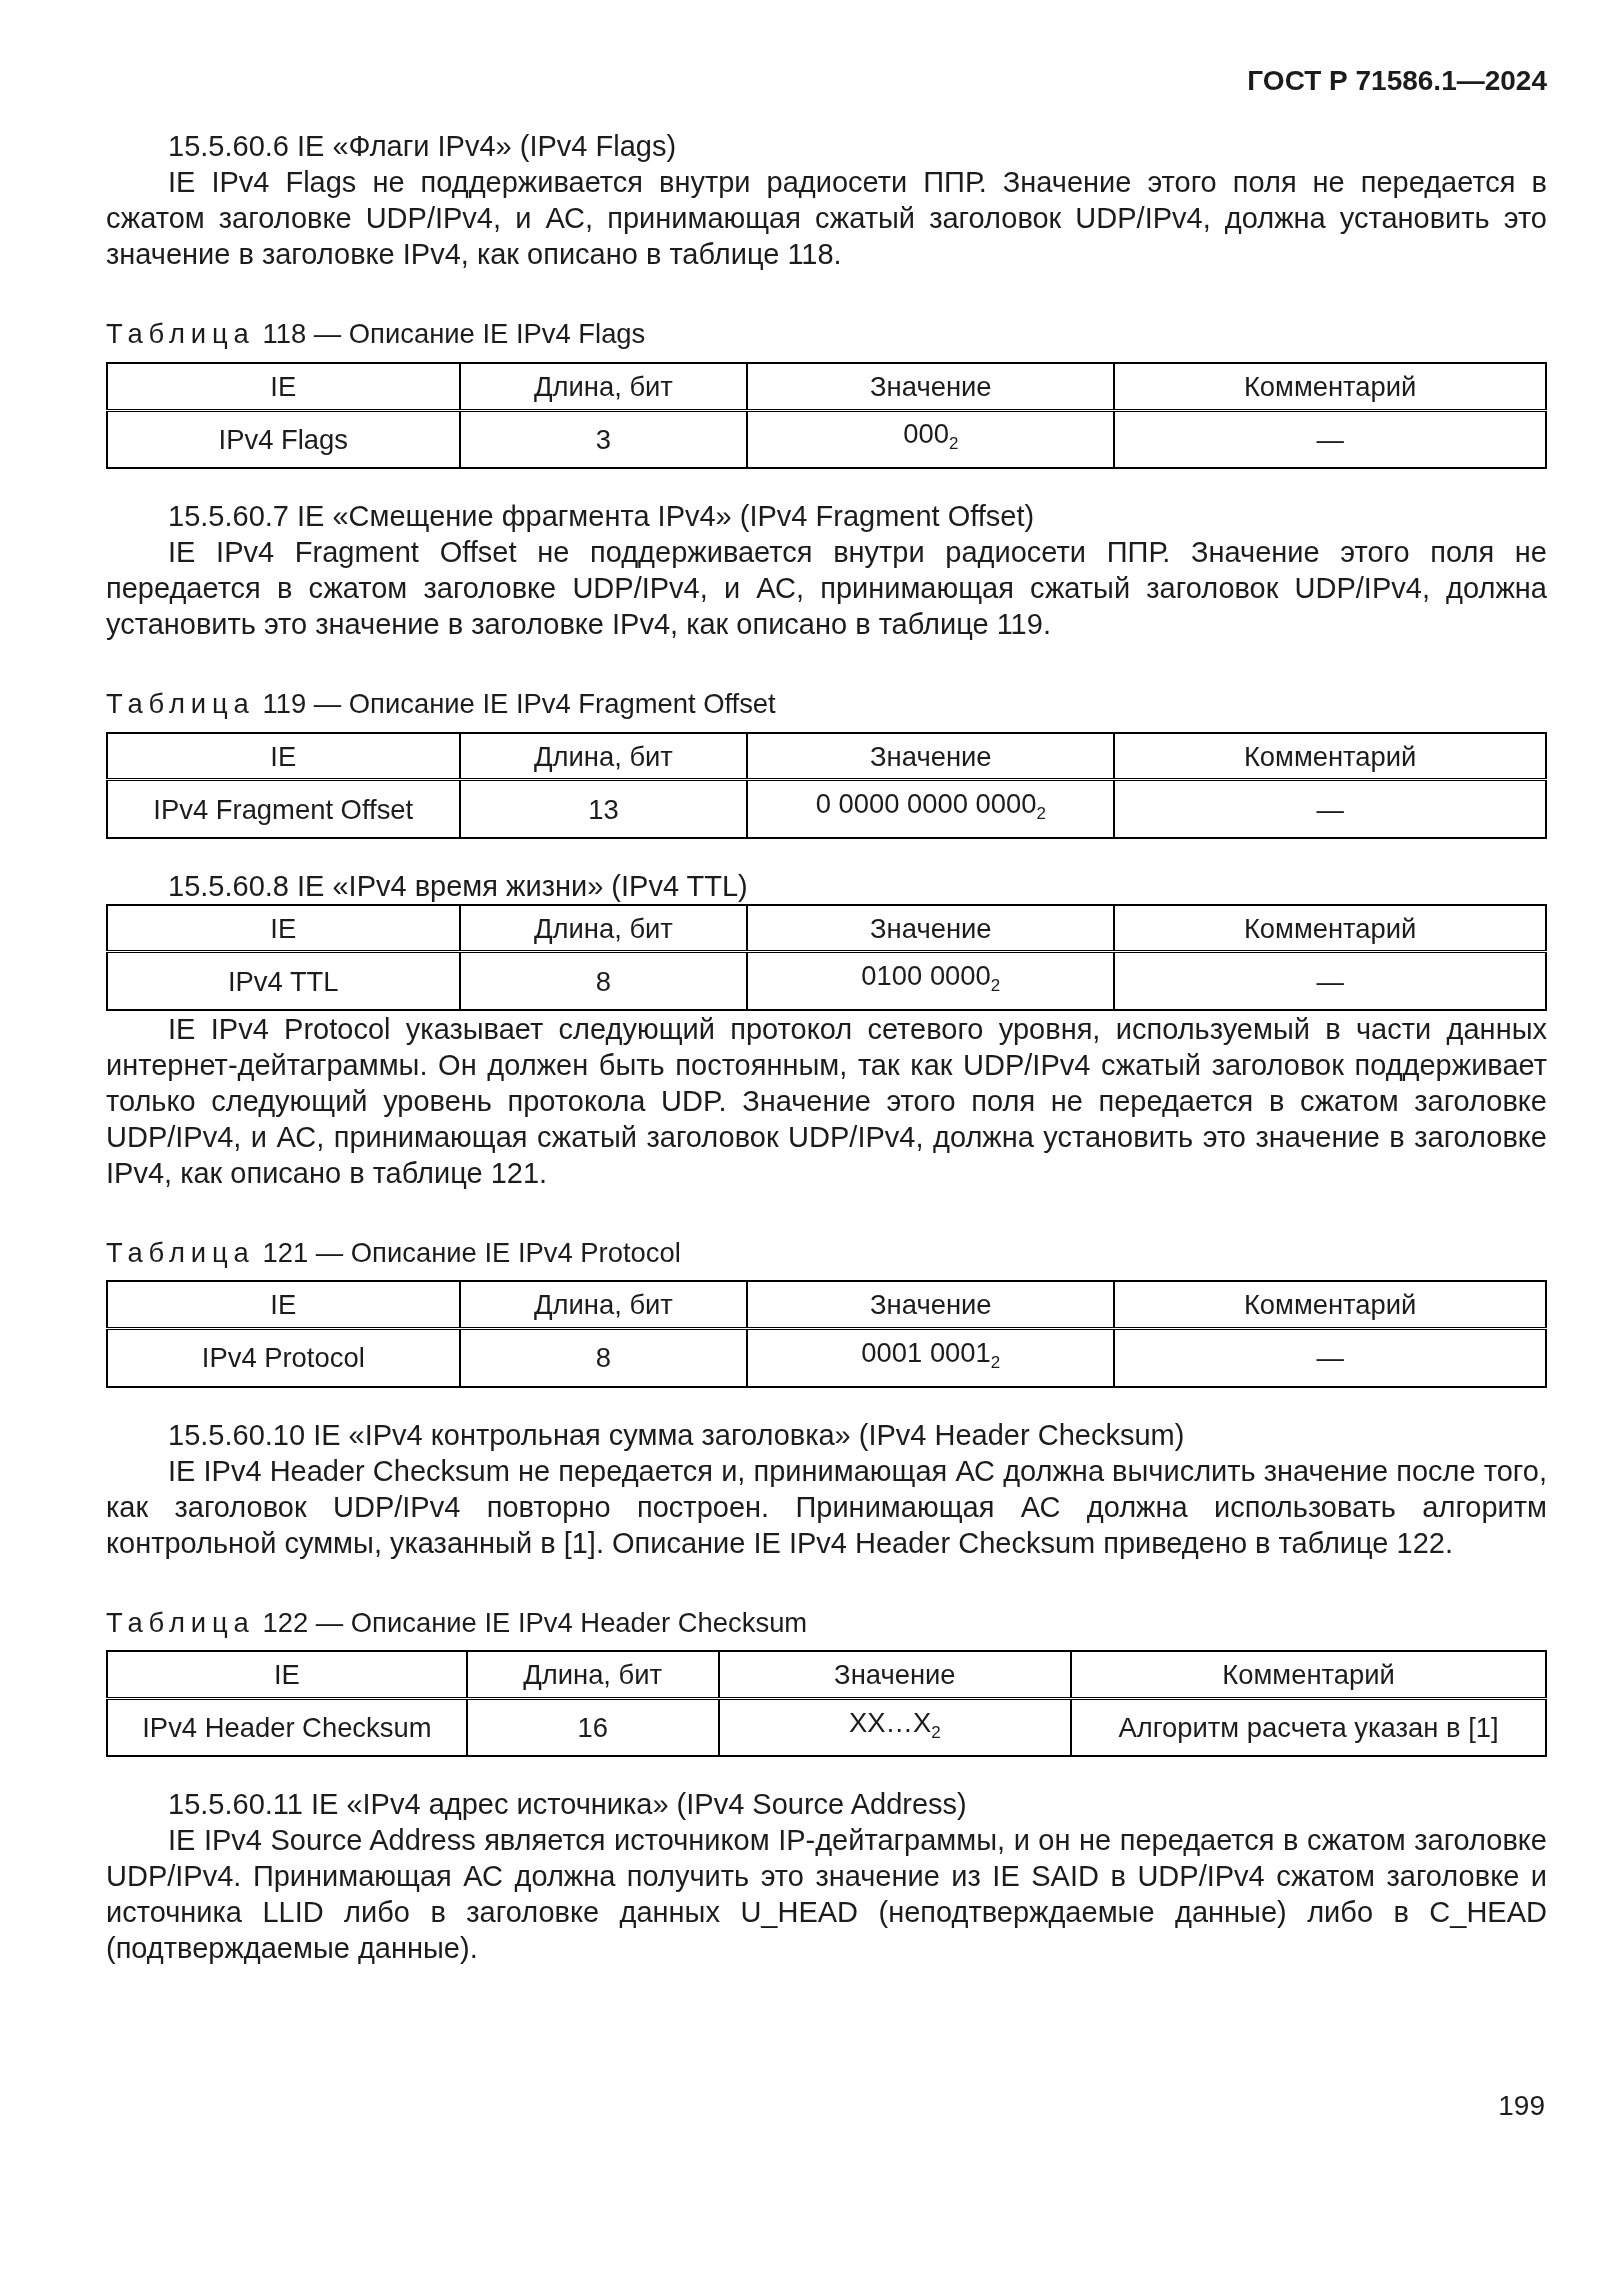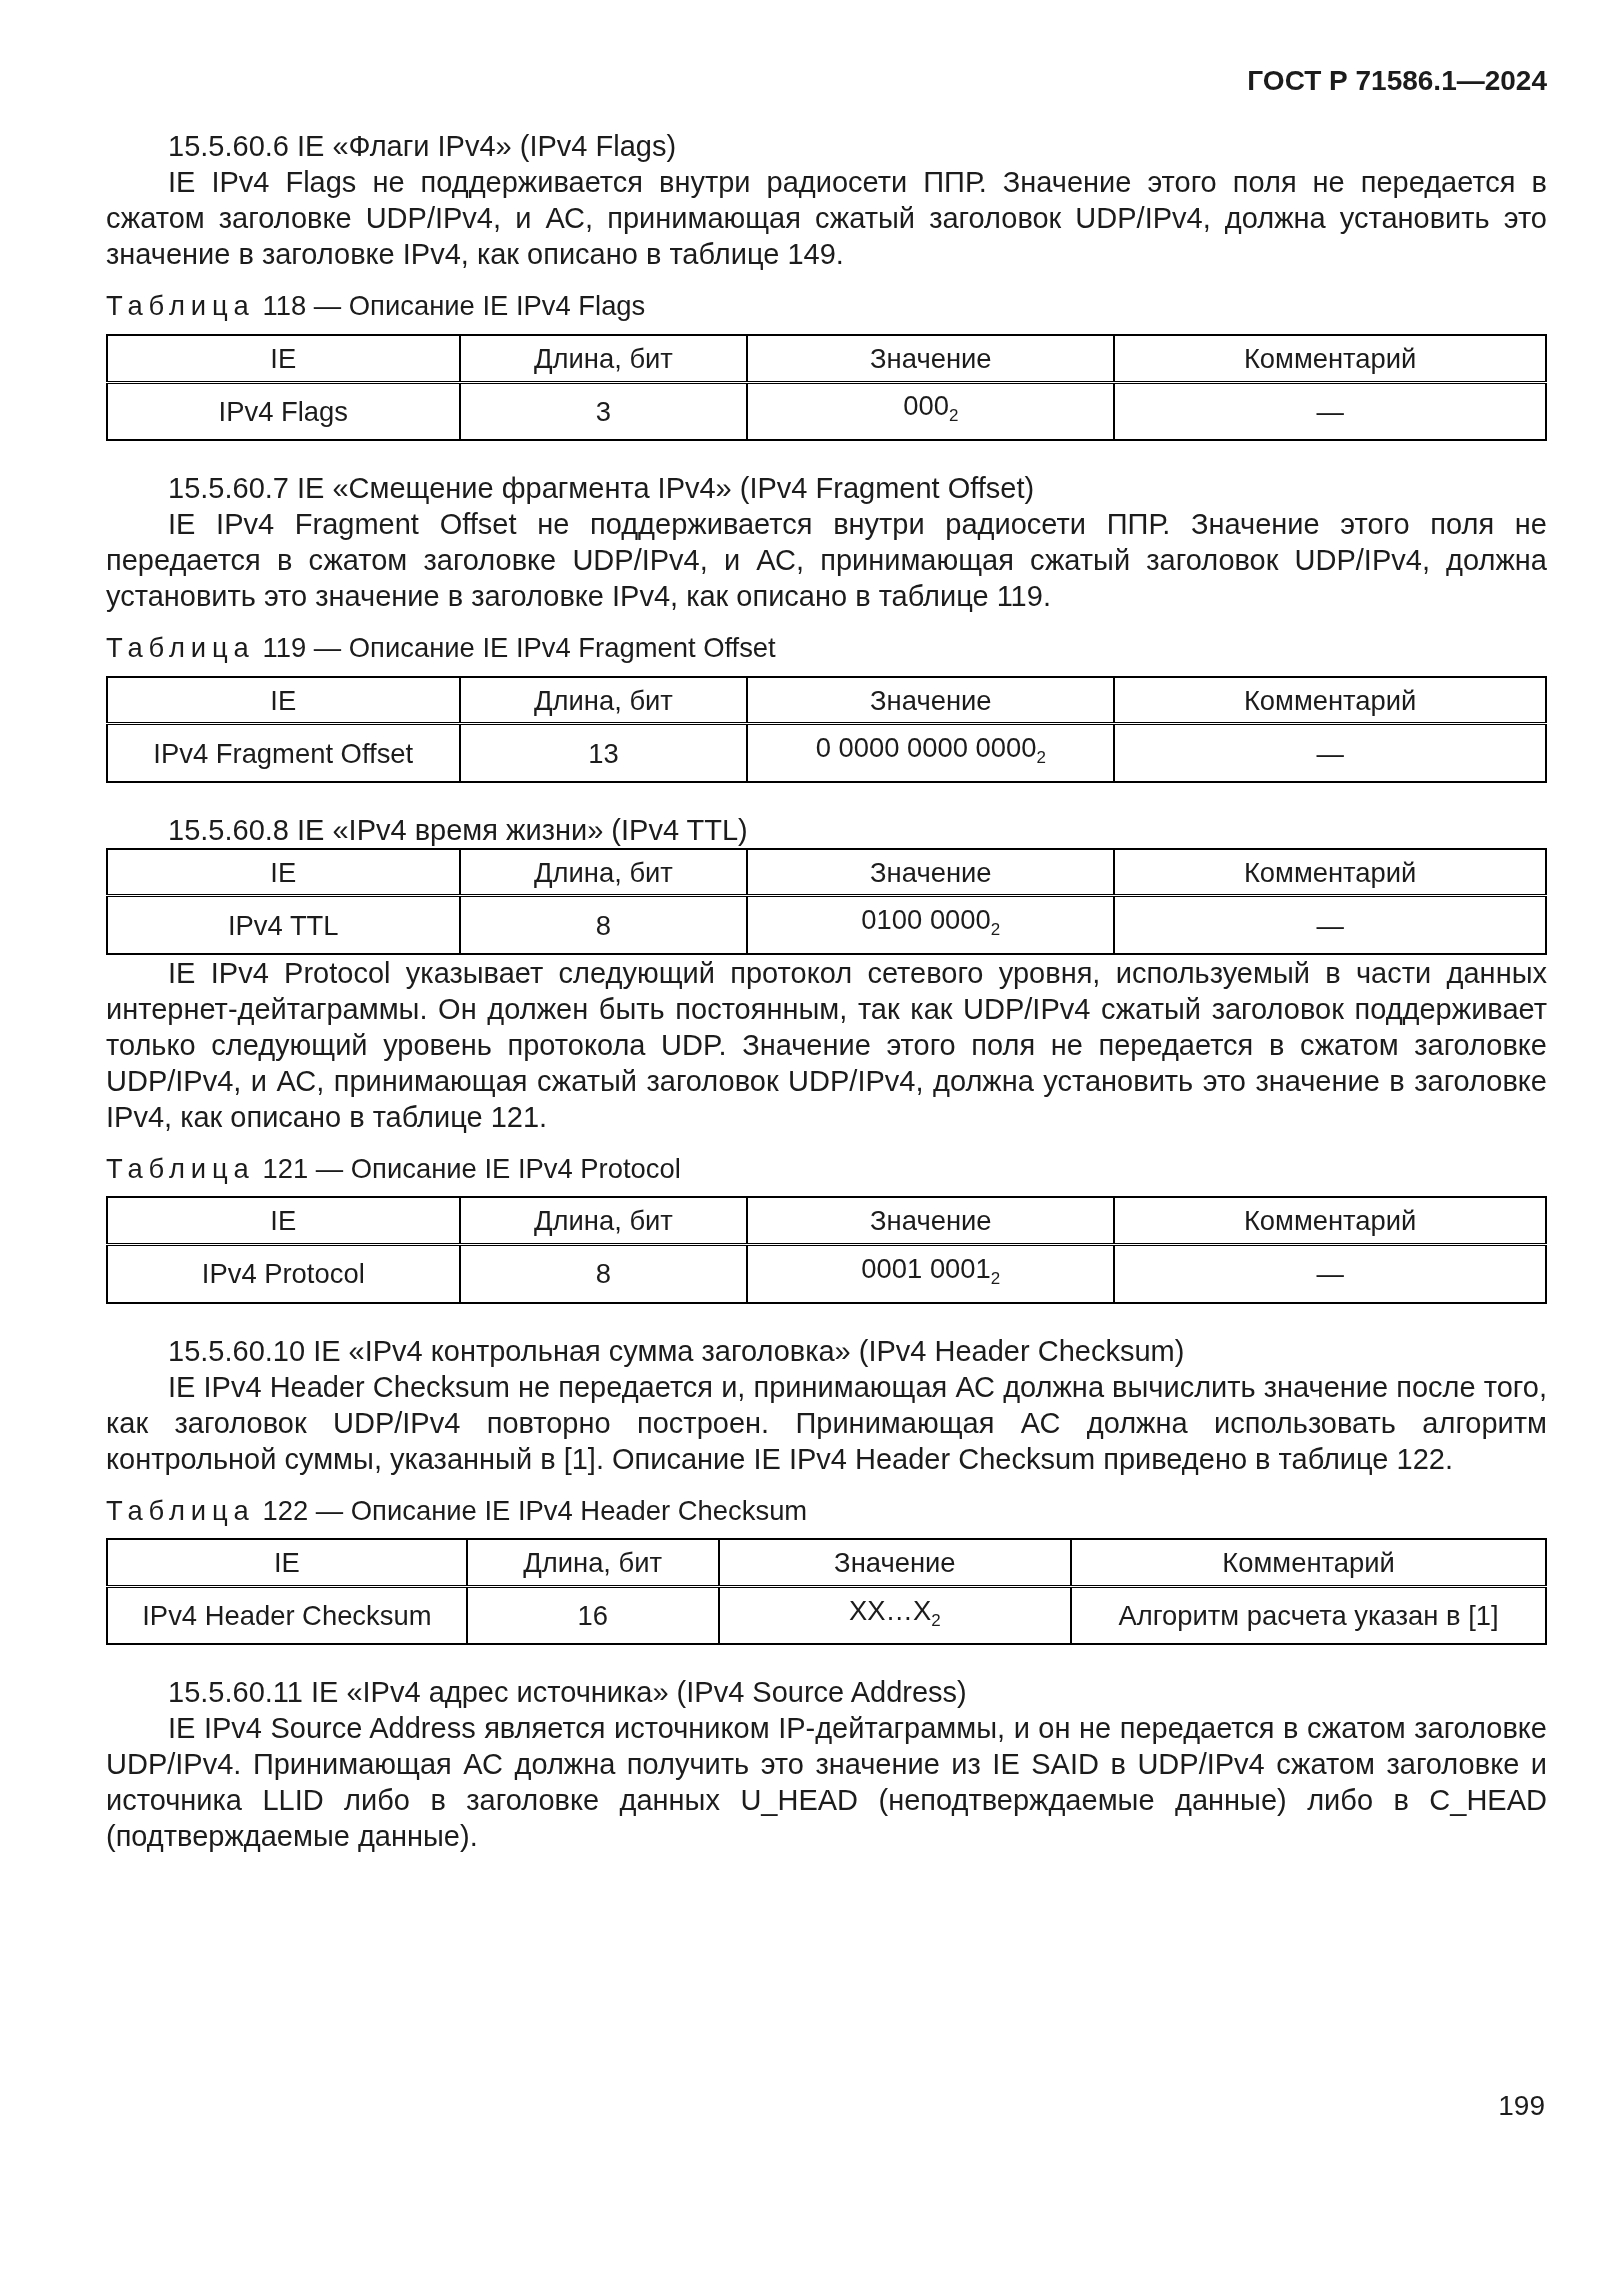--- a/index.html
+++ b/index.html
@@ -28,21 +28,21 @@
     font-weight: normal;
     text-indent: 62px;
     margin-top: 29px;
   }
   .para {
     text-align: justify;
     text-indent: 62px;
   }
   .table-caption {
     font-size: 27.4px;
-    margin-top: 16px;
+    margin-top: 44px;
     margin-bottom: 9.8px;
     text-align: left;
   }
   .cap-label { letter-spacing: 5.9px; margin-right: 7.8px; }
   table.ie-table {
     width: 100%;
     border-collapse: collapse;
     table-layout: fixed;
     font-size: 27.4px;
     line-height: 31px;
@@ -72,21 +72,21 @@
   }
 </style>
 </head>
 <body>
 
 <div class="page">
 
   <div class="doc-header">ГОСТ Р 71586.1—2024</div>
 
   <p class="section-heading">15.5.60.6 IE «Флаги IPv4» (IPv4 Flags)</p>
-  <p class="para">IE IPv4 Flags не поддерживается внутри радиосети ППР. Значение этого поля не передается в сжатом заголовке UDP/IPv4, и АС, принимающая сжатый заголовок UDP/IPv4, должна установить это значение в заголовке IPv4, как описано в таблице 149.</p>
+  <p class="para">IE IPv4 Flags не поддерживается внутри радиосети ППР. Значение этого поля не передается в сжатом заголовке UDP/IPv4, и АС, принимающая сжатый заголовок UDP/IPv4, должна установить это значение в заголовке IPv4, как описано в таблице 118.</p>
   <p class="table-caption"><span class="cap-label">Таблица</span><span>118 — Описание IE IPv4 Flags</span></p>
   <table class="ie-table">
     <colgroup>
         <col class="c1">
         <col class="c2">
         <col class="c3">
         <col class="c4">
       </colgroup>
     <thead>
       <tr>

